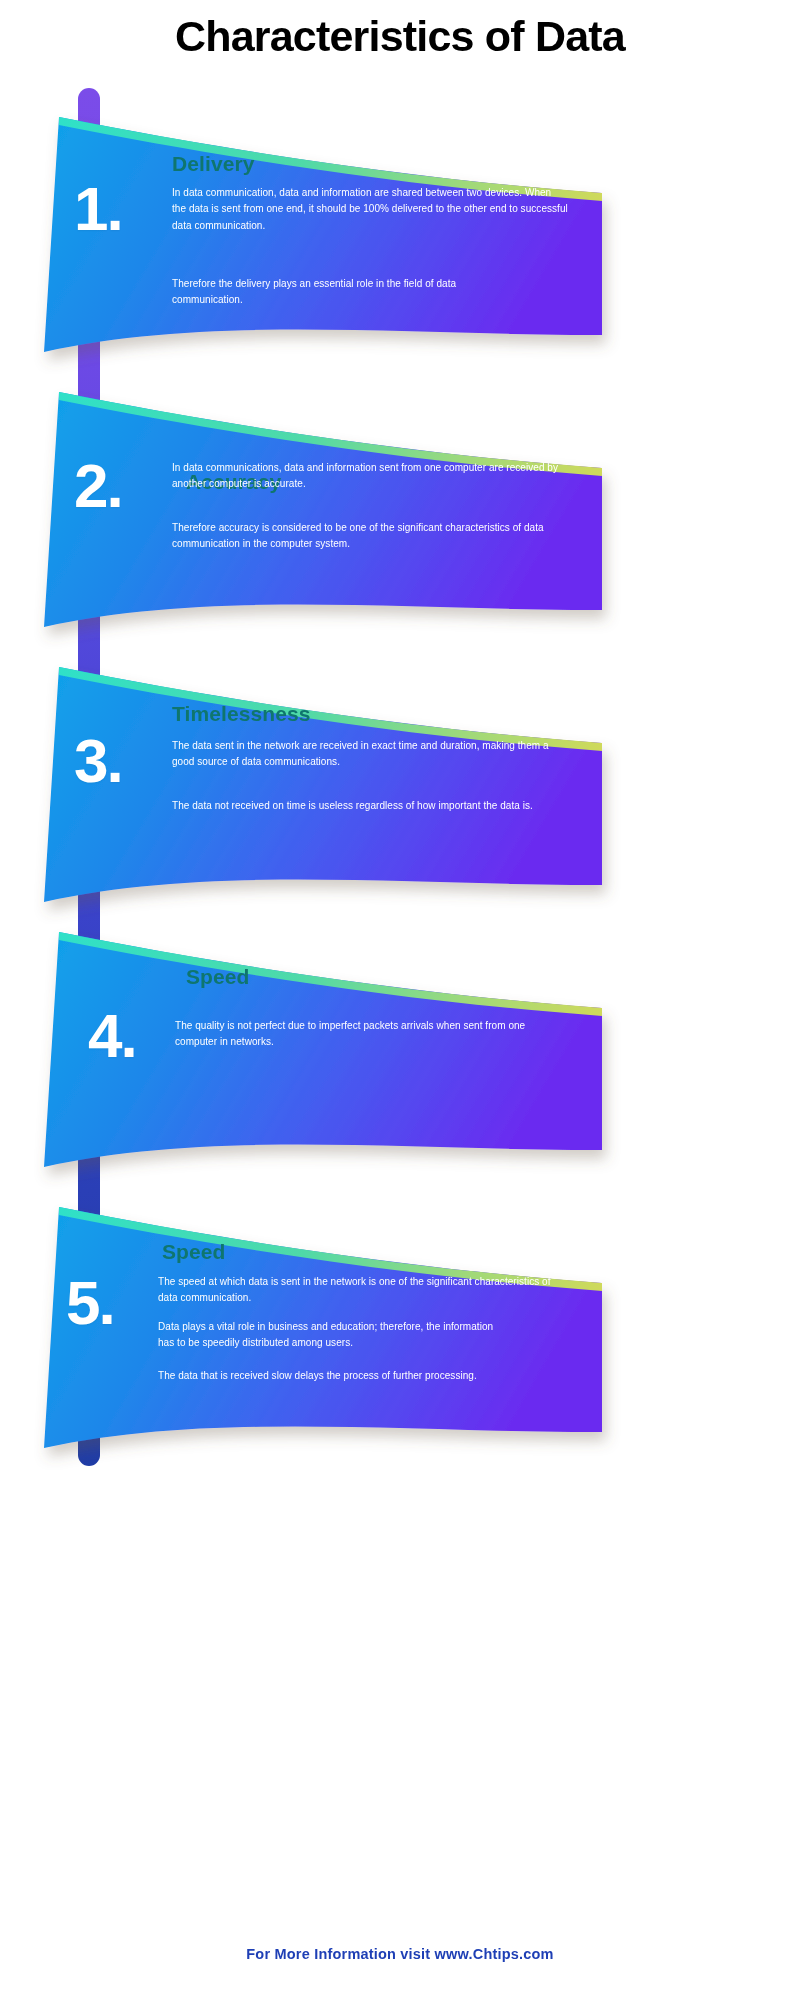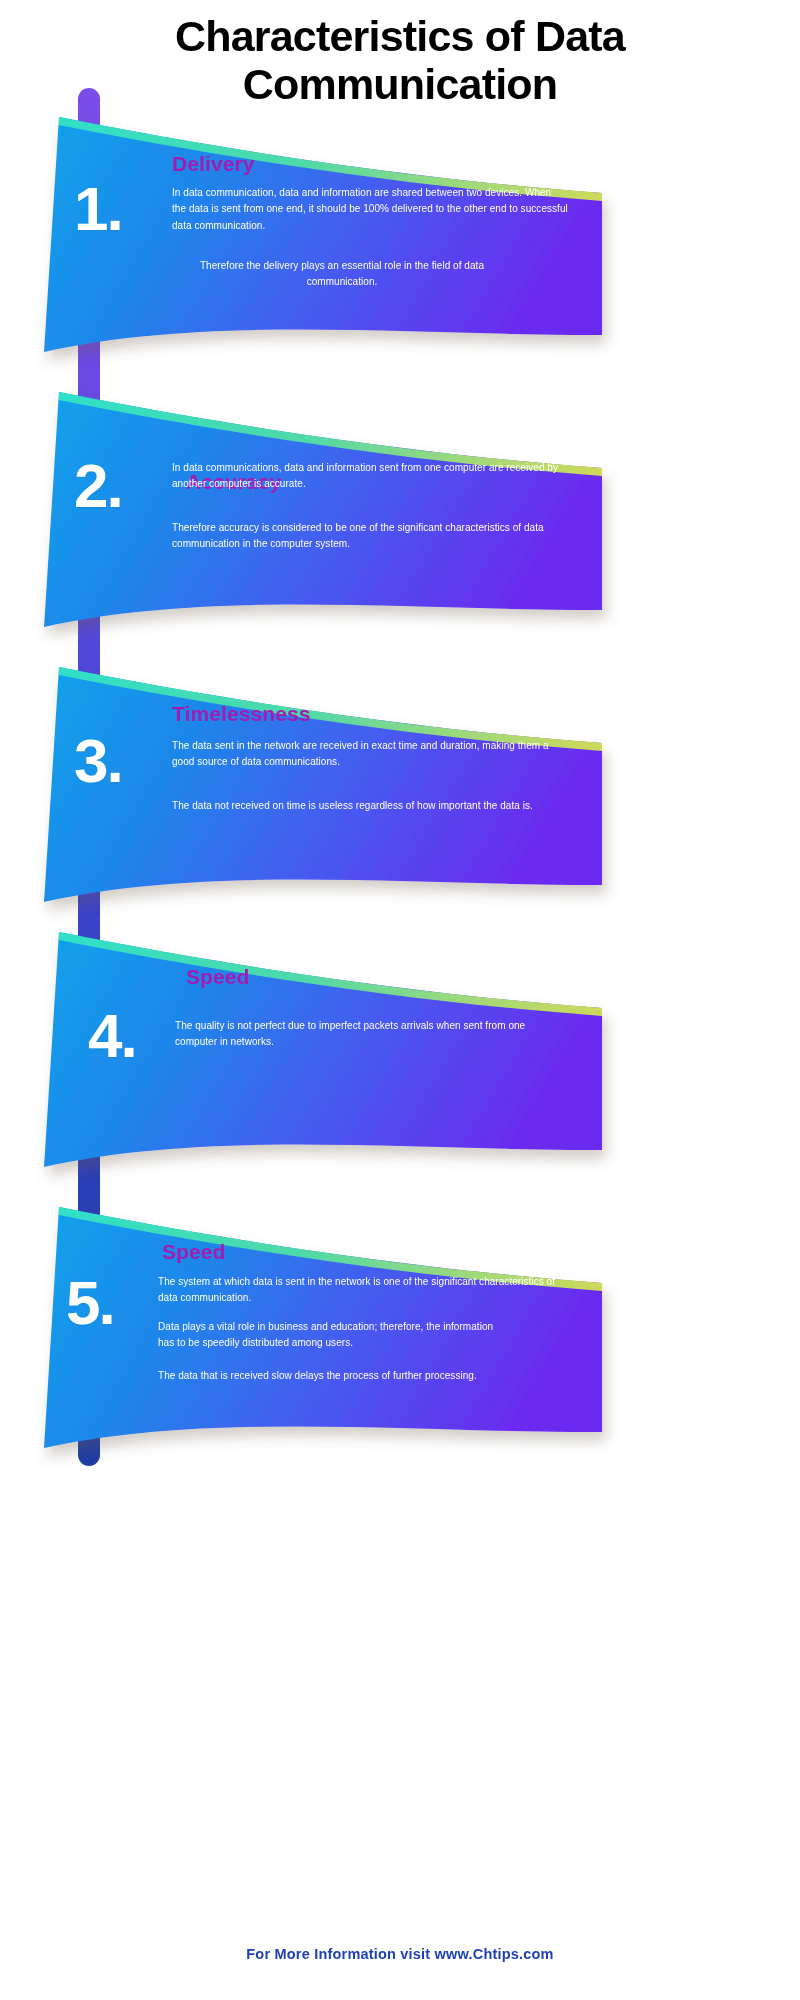--- a/index.html
+++ b/index.html
@@ -79,21 +79,21 @@
     color: #ffffff;
     font-weight: bold;
     font-size: 62px;
     line-height: 62px;
     letter-spacing: -2px;
     text-shadow: 0 1px 2px rgba(0,0,0,0.06);
   }
 
   .heading {
     position: absolute;
-    color: #a21caf;
+    color: #0f766e;
     font-weight: bold;
     font-size: 21px;
     line-height: 24px;
     letter-spacing: 0.1px;
   }
 
   .body-text {
     position: absolute;
     color: #ffffff;
     font-size: 10px;
@@ -115,21 +115,20 @@
     letter-spacing: 0.2px;
   }
 </style>
 </head>
 <body>
 
 <div class="page">
 
   <div class="title-wrap">
     <span class="title-line">Characteristics of Data</span>
-    <span class="title-line">Communication</span>
   </div>
 
   <div class="pole"></div>
 
   <div class="banner" style="top:100px;height:260px;">
     <svg class="banner-svg" width="580" height="270" viewBox="0 0 580 270">
       <defs>
         <linearGradient id="fill1" x1="0" y1="0" x2="1" y2="0.25">
           <stop offset="0%" stop-color="#0fa3ea"></stop>
           <stop offset="32%" stop-color="#1f86ea"></stop>
@@ -146,21 +145,21 @@
           <feDropShadow dx="4" dy="9" stdDeviation="7" flood-color="#6a5a48" flood-opacity="0.30"></feDropShadow>
         </filter>
       </defs>
       <path d="M29,17 C180,47 370,78 572,93 L572,235 C370,235 180,215 14,252 Z" fill="url(#fill1)" filter="url(#sh1)"></path>
       <path d="M29,17 C180,47 370,78 572,93 L572,101 C370,86 180,55 29,25 Z" fill="url(#edge1)"></path>
     </svg>
     <div class="banner-content">
       <span class="num" style="left:44px;top:78px;">1.</span>
       <span class="heading" style="left:142px;top:52px;">Delivery</span>
       <span class="body-text" style="left:142px;top:85px;width:396px;">In data communication, data and information are shared between two devices. When the data is sent from one end, it should be 100% delivered to the other end to successful data communication.</span>
-      <span class="body-text" style="left:142px;top:158px;width:340px;text-align:center;">Therefore the delivery plays an essential role in the field of data communication.</span>
+      <span class="body-text" style="left:142px;top:176px;width:340px;">Therefore the delivery plays an essential role in the field of data communication.</span>
     </div>
   </div>
 
   <div class="banner" style="top:375px;height:260px;">
     <svg class="banner-svg" width="580" height="270" viewBox="0 0 580 270">
       <defs>
         <linearGradient id="fill2" x1="0" y1="0" x2="1" y2="0.25">
           <stop offset="0%" stop-color="#0fa3ea"></stop>
           <stop offset="32%" stop-color="#1f86ea"></stop>
           <stop offset="58%" stop-color="#3f63ef"></stop>
@@ -264,21 +263,21 @@
         <filter id="sh5" x="-20%" y="-20%" width="150%" height="160%">
           <feDropShadow dx="4" dy="9" stdDeviation="7" flood-color="#6a5a48" flood-opacity="0.30"></feDropShadow>
         </filter>
       </defs>
       <path d="M29,17 C180,47 370,78 572,93 L572,242 C370,242 180,222 14,258 Z" fill="url(#fill5)" filter="url(#sh5)"></path>
       <path d="M29,17 C180,47 370,78 572,93 L572,101 C370,86 180,55 29,25 Z" fill="url(#edge5)"></path>
     </svg>
     <div class="banner-content">
       <span class="num" style="left:36px;top:82px;">5.</span>
       <span class="heading" style="left:132px;top:50px;">Speed</span>
-      <span class="body-text" style="left:128px;top:84px;width:414px;">The system at which data is sent in the network is one of the significant characteristics of data communication.</span>
+      <span class="body-text" style="left:128px;top:84px;width:414px;">The speed at which data is sent in the network is one of the significant characteristics of data communication.</span>
       <span class="body-text" style="left:128px;top:129px;width:340px;">Data plays a vital role in business and education; therefore, the information has to be speedily distributed among users.</span>
       <span class="body-text" style="left:128px;top:178px;width:400px;">The data that is received slow delays the process of further processing.</span>
     </div>
   </div>
 
   <div class="footer">For More Information visit www.Chtips.com</div>
 
 </div>
 
 </body></html>

